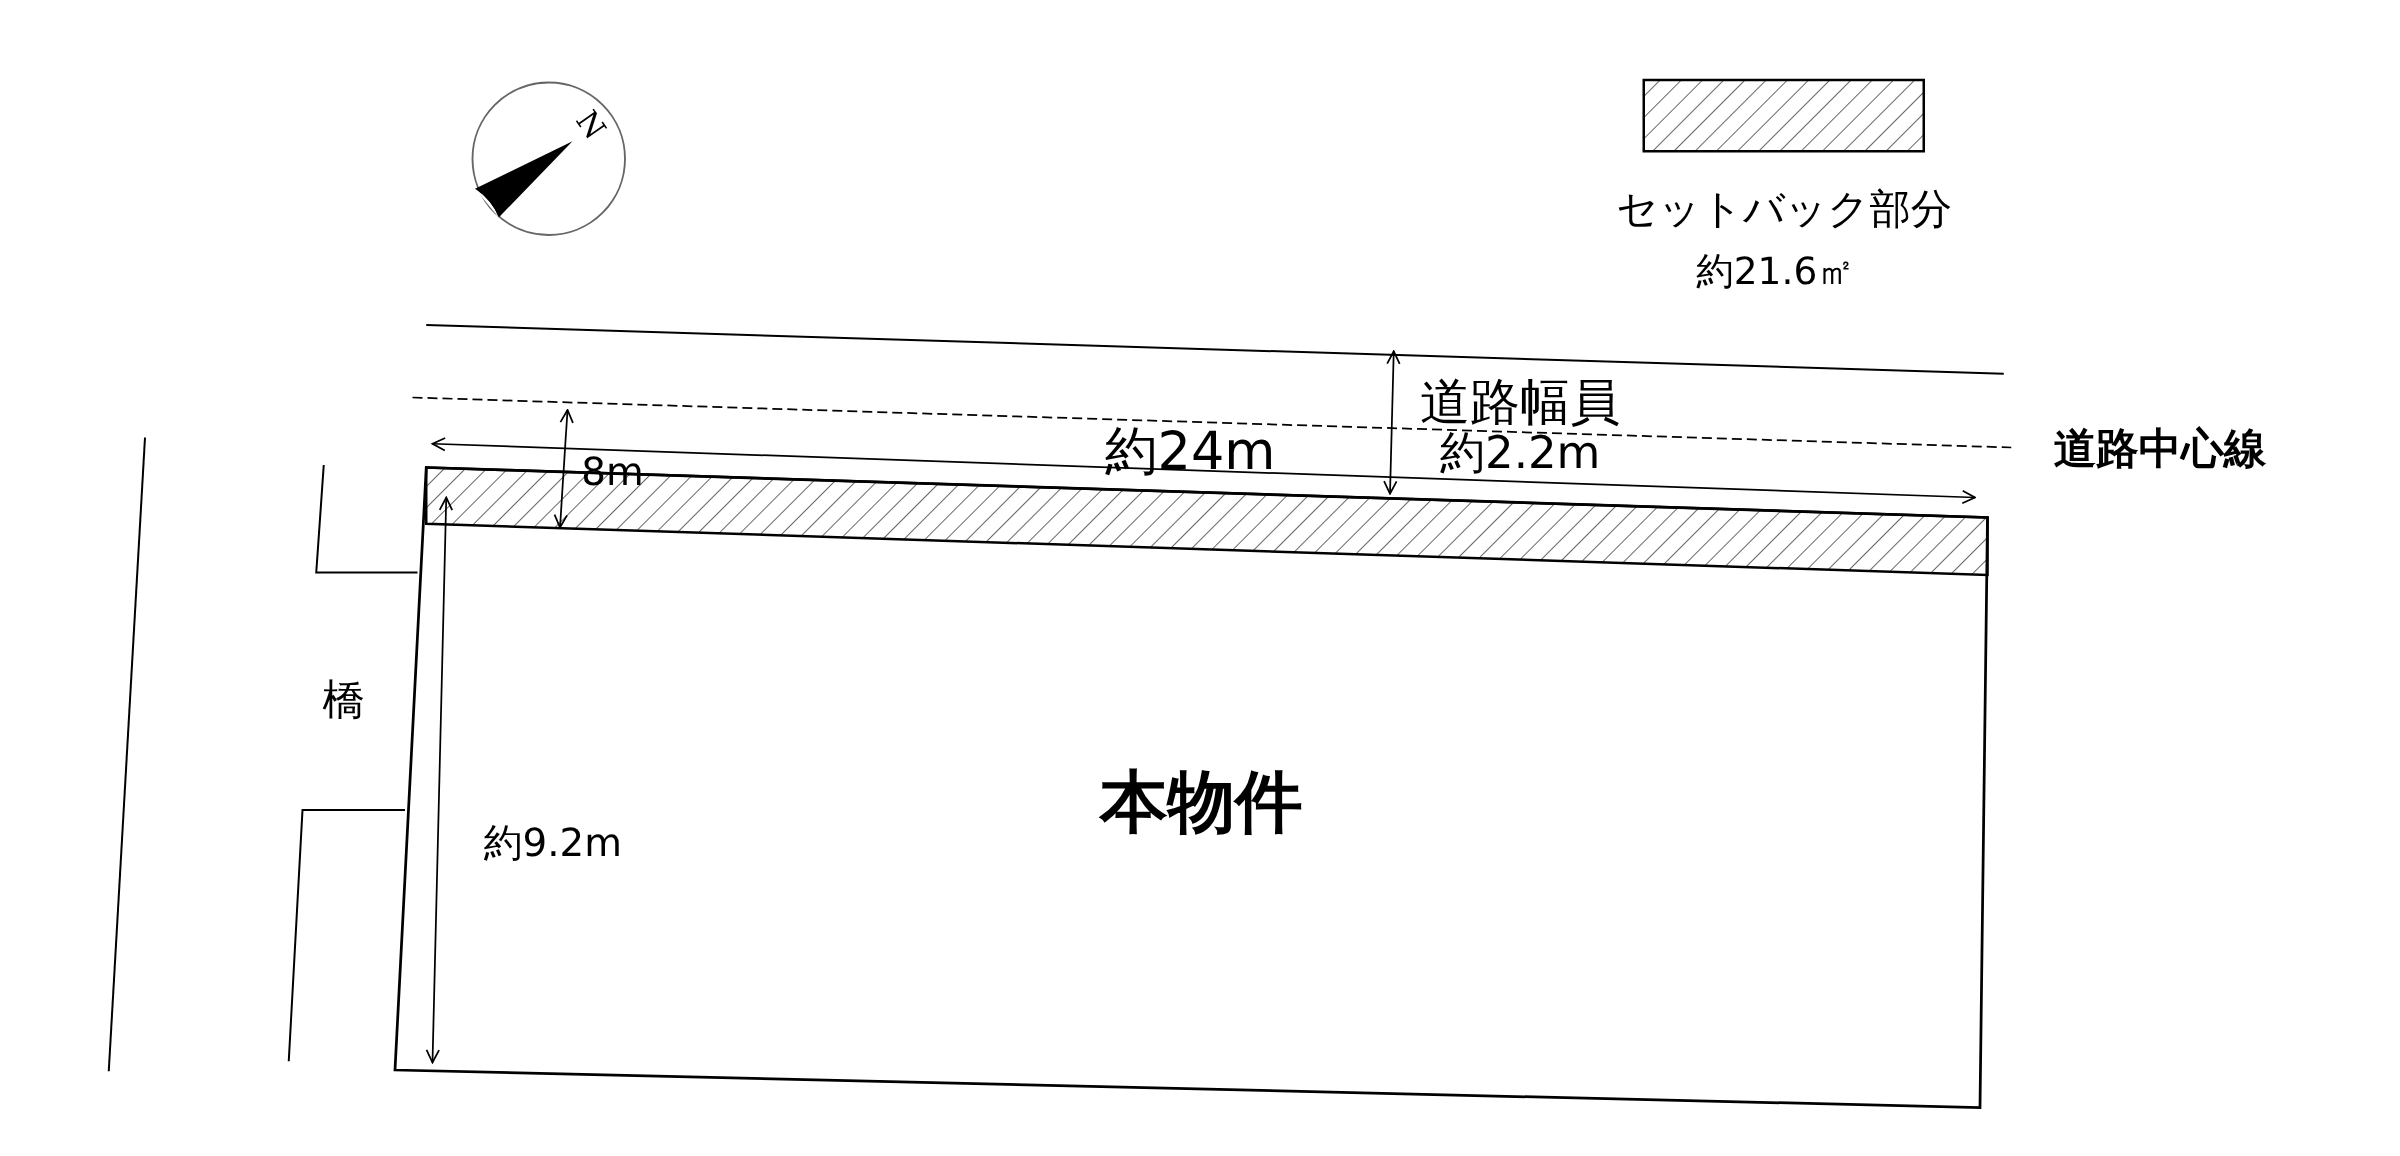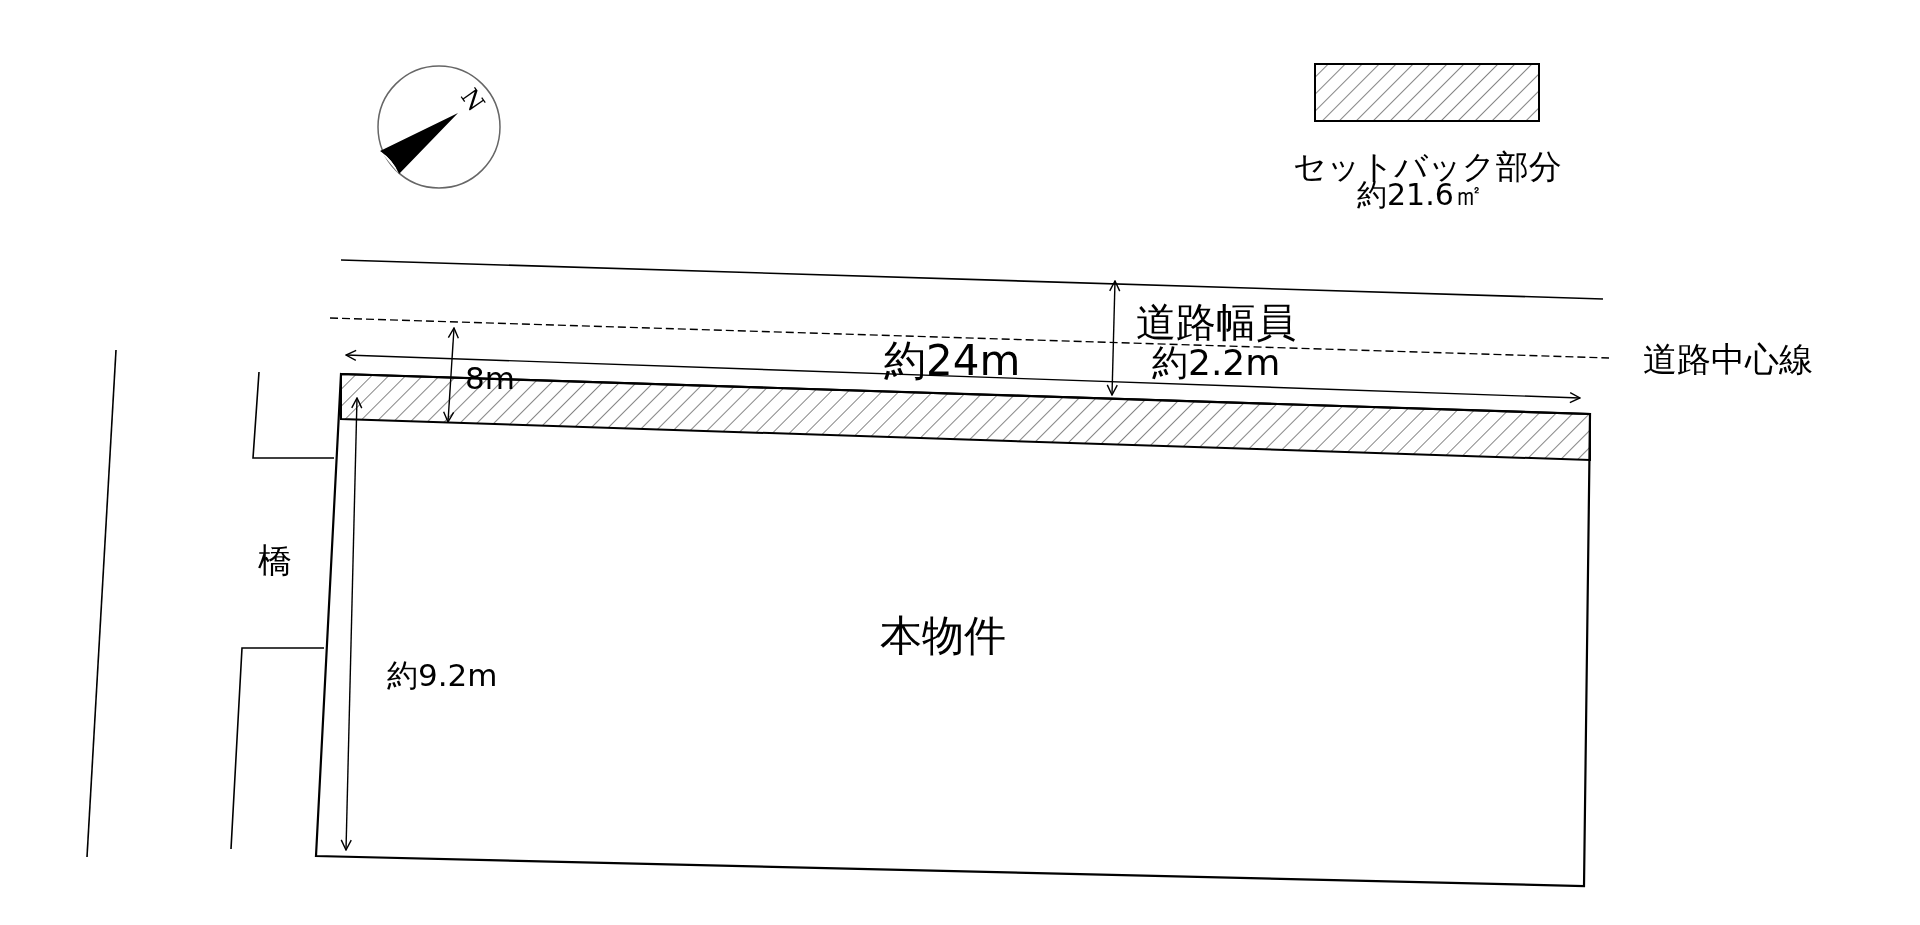--- a/index.html
+++ b/index.html
@@ -1,28 +1,28 @@
 <!DOCTYPE html>
 <html><head>
 <meta charset="utf-8">
 <style>
   html, body { margin:0; padding:0; background:#ffffff; }
   body { width:1920px; height:925px; position:relative; overflow:hidden;
          font-family:"DejaVu Sans","Liberation Sans",sans-serif; color:#000; }
   svg.plan { position:absolute; left:0; top:0; }
   .lbl { position:absolute; white-space:nowrap; color:#000; line-height:1; }
   .legend-title { left:1293px; top:150px; font-size:33px;text-align:center; }
-  .legend-area  { left:1357px; top:180px; font-size:30px; }
-  .centerline   { left:1643px; top:342px; font-size:34px; }
+  .legend-area  { left:1357px; top:203px; font-size:30px; }
+  .centerline   { left:1643px; top:342px; font-size:34px;font-weight:bold; }
   .roadwidth-t  { left:1136px; top:302px; font-size:40px; }
   .roadwidth-v  { left:1152px; top:345px; font-size:36px; }
   .len24        { left:884px;  top:340px; font-size:42px; }
   .len2         { left:465px;  top:363px; font-size:31px; background:transparent; }
   .len92        { left:387px;  top:620px; font-size:31px;margin-top:40px; }
-  .property     { left:880px;  top:615px; font-size:42px; }
+  .property     { left:880px;  top:615px; font-size:54px;font-weight:bold; }
   .bridge       { left:258px;  top:543px; font-size:34px; }
   .north        { left:462px;  top:88px;  font-size:24px; font-family:"DejaVu Serif","Liberation Serif",serif; transform:rotate(55deg); }
 </style>
 </head>
 <body>
 
 <svg class="plan" width="1920" height="925" viewBox="0 0 1920 925" xmlns="http://www.w3.org/2000/svg">
   <defs>
     <pattern id="hatch" patternUnits="userSpaceOnUse" width="12" height="12" patternTransform="rotate(45)">
       <line x1="0" y1="0" x2="0" y2="12" stroke="#333" stroke-width="1.2"></line>

